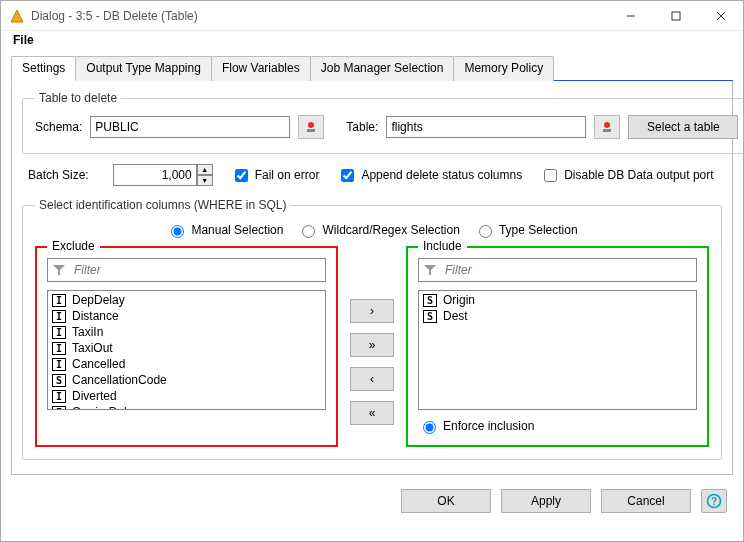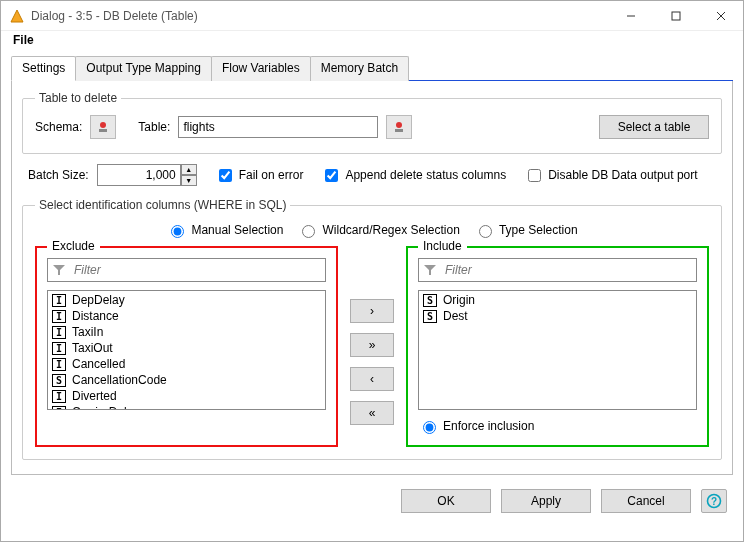--- a/index.html
+++ b/index.html
@@ -90,21 +90,21 @@
   .std-btn {
     height: 24px;
     padding: 0 14px;
     border: 1px solid #adadad;
     background: #e1e1e1;
     font: inherit;
   }
   .std-btn.small { padding: 0 10px; }
   .batch-row { display: flex; align-items: center; gap: 18px; margin: 2px 0 12px 6px; }
   .spinner {
-    display: flex; align-items: stretch; height: 22px;
+    display: flex; align-items: stretch; height: 22px; margin-left: 16px;
   }
   .spinner input {
     width: 84px; border: 1px solid #888; text-align: right; padding: 0 4px; font: inherit;
   }
   .spinner .spin-btns { display: flex; flex-direction: column; }
   .spinner .spin-btns button {
     width: 16px; height: 11px; border: 1px solid #888; background: #eee; font-size: 7px; line-height: 7px; padding: 0;
   }
   .chk { display: inline-flex; align-items: center; gap: 4px; }
   .chk input { width: 13px; height: 13px; }
@@ -195,29 +195,31 @@
 
 <div class="menubar">
   <span class="menubar-item">File</span>
 </div>
 
 <div class="content">
   <div class="tabs">
     <div class="tab active">Settings</div>
     <div class="tab">Output Type Mapping</div>
     <div class="tab">Flow Variables</div>
-    <div class="tab">Memory Batch</div>
+    <div class="tab">Job Manager Selection</div>
+    <div class="tab">Memory Policy</div>
   </div>
 
   <div class="panel">
 
     <fieldset>
       <legend>Table to delete</legend>
       <div class="row top">
         <span class="lbl">Schema:</span>
+        <input type="text" style="width: 200px;" value="PUBLIC">
         <button class="icon-btn">
           <svg width="12" height="12">
               <circle cx="6" cy="4" r="3" fill="#d33"></circle>
               <rect x="2" y="8" width="8" height="3" fill="#888"></rect>
             </svg>
         </button>
         <span style="width:6px"></span>
         <span class="lbl">Table:</span>
         <input type="text" style="width: 200px;" value="flights">
         <button class="icon-btn">

